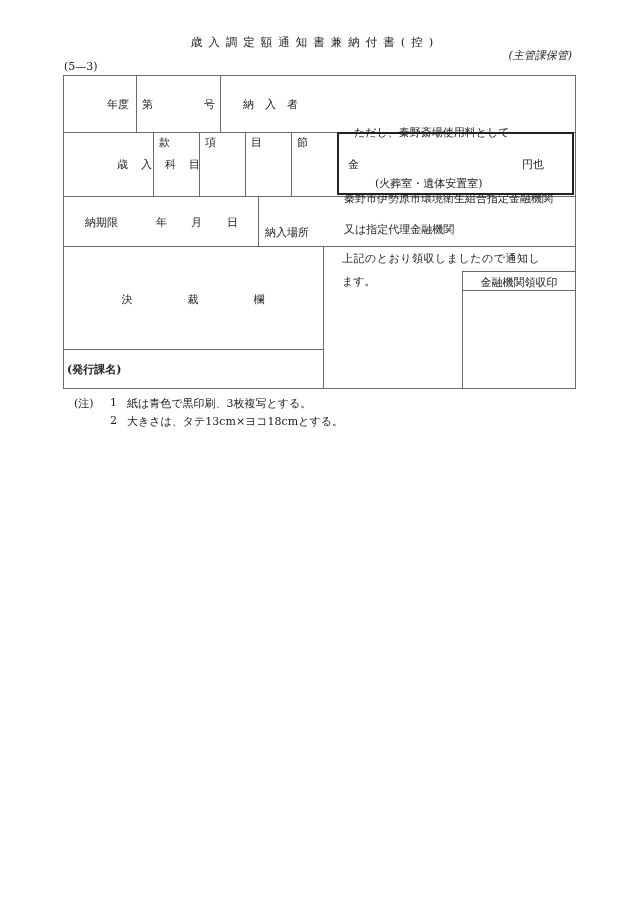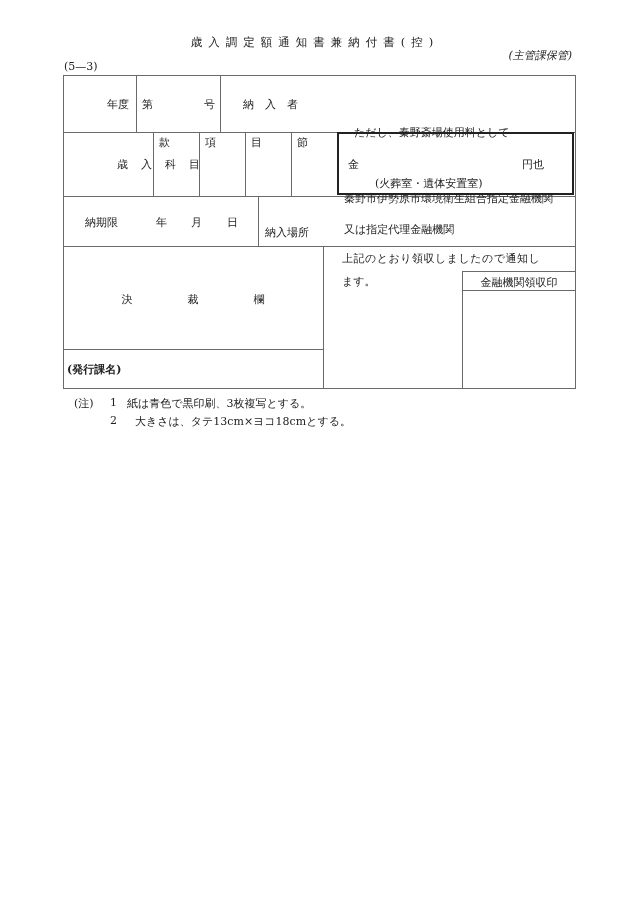--- a/index.html
+++ b/index.html
@@ -76,13 +76,13 @@
 <div class="abs" style="left:67px;top:362px;font-weight:bold;">(発行課名)</div>
 <div class="abs" style="left:342px;top:251px;letter-spacing:0.5px;">上記のとおり領収しましたので通知し</div>
 <div class="abs" style="left:342px;top:274px;">ます。</div>
 <div class="abs" style="left:463px;width:112px;text-align:center;top:275px;">金融機関領収印</div>
 <div class="abs" style="left:463px;top:291px;width:112px;height:97px;"></div>
 
 <div class="abs" style="left:74px;top:396px;">(注)</div>
 <div class="abs" style="left:110px;top:396px;">1</div>
 <div class="abs" style="left:127px;top:396px;">紙は青色で黒印刷、3枚複写とする。</div>
 <div class="abs" style="left:110px;top:414px;">2</div>
-<div class="abs" style="left:127px;top:414px;margin-left:8px;">大きさは、タテ13cm×ヨコ18cmとする。</div>
+<div class="abs" style="left:127px;top:414px;">大きさは、タテ13cm×ヨコ18cmとする。</div>
 
 </body></html>

